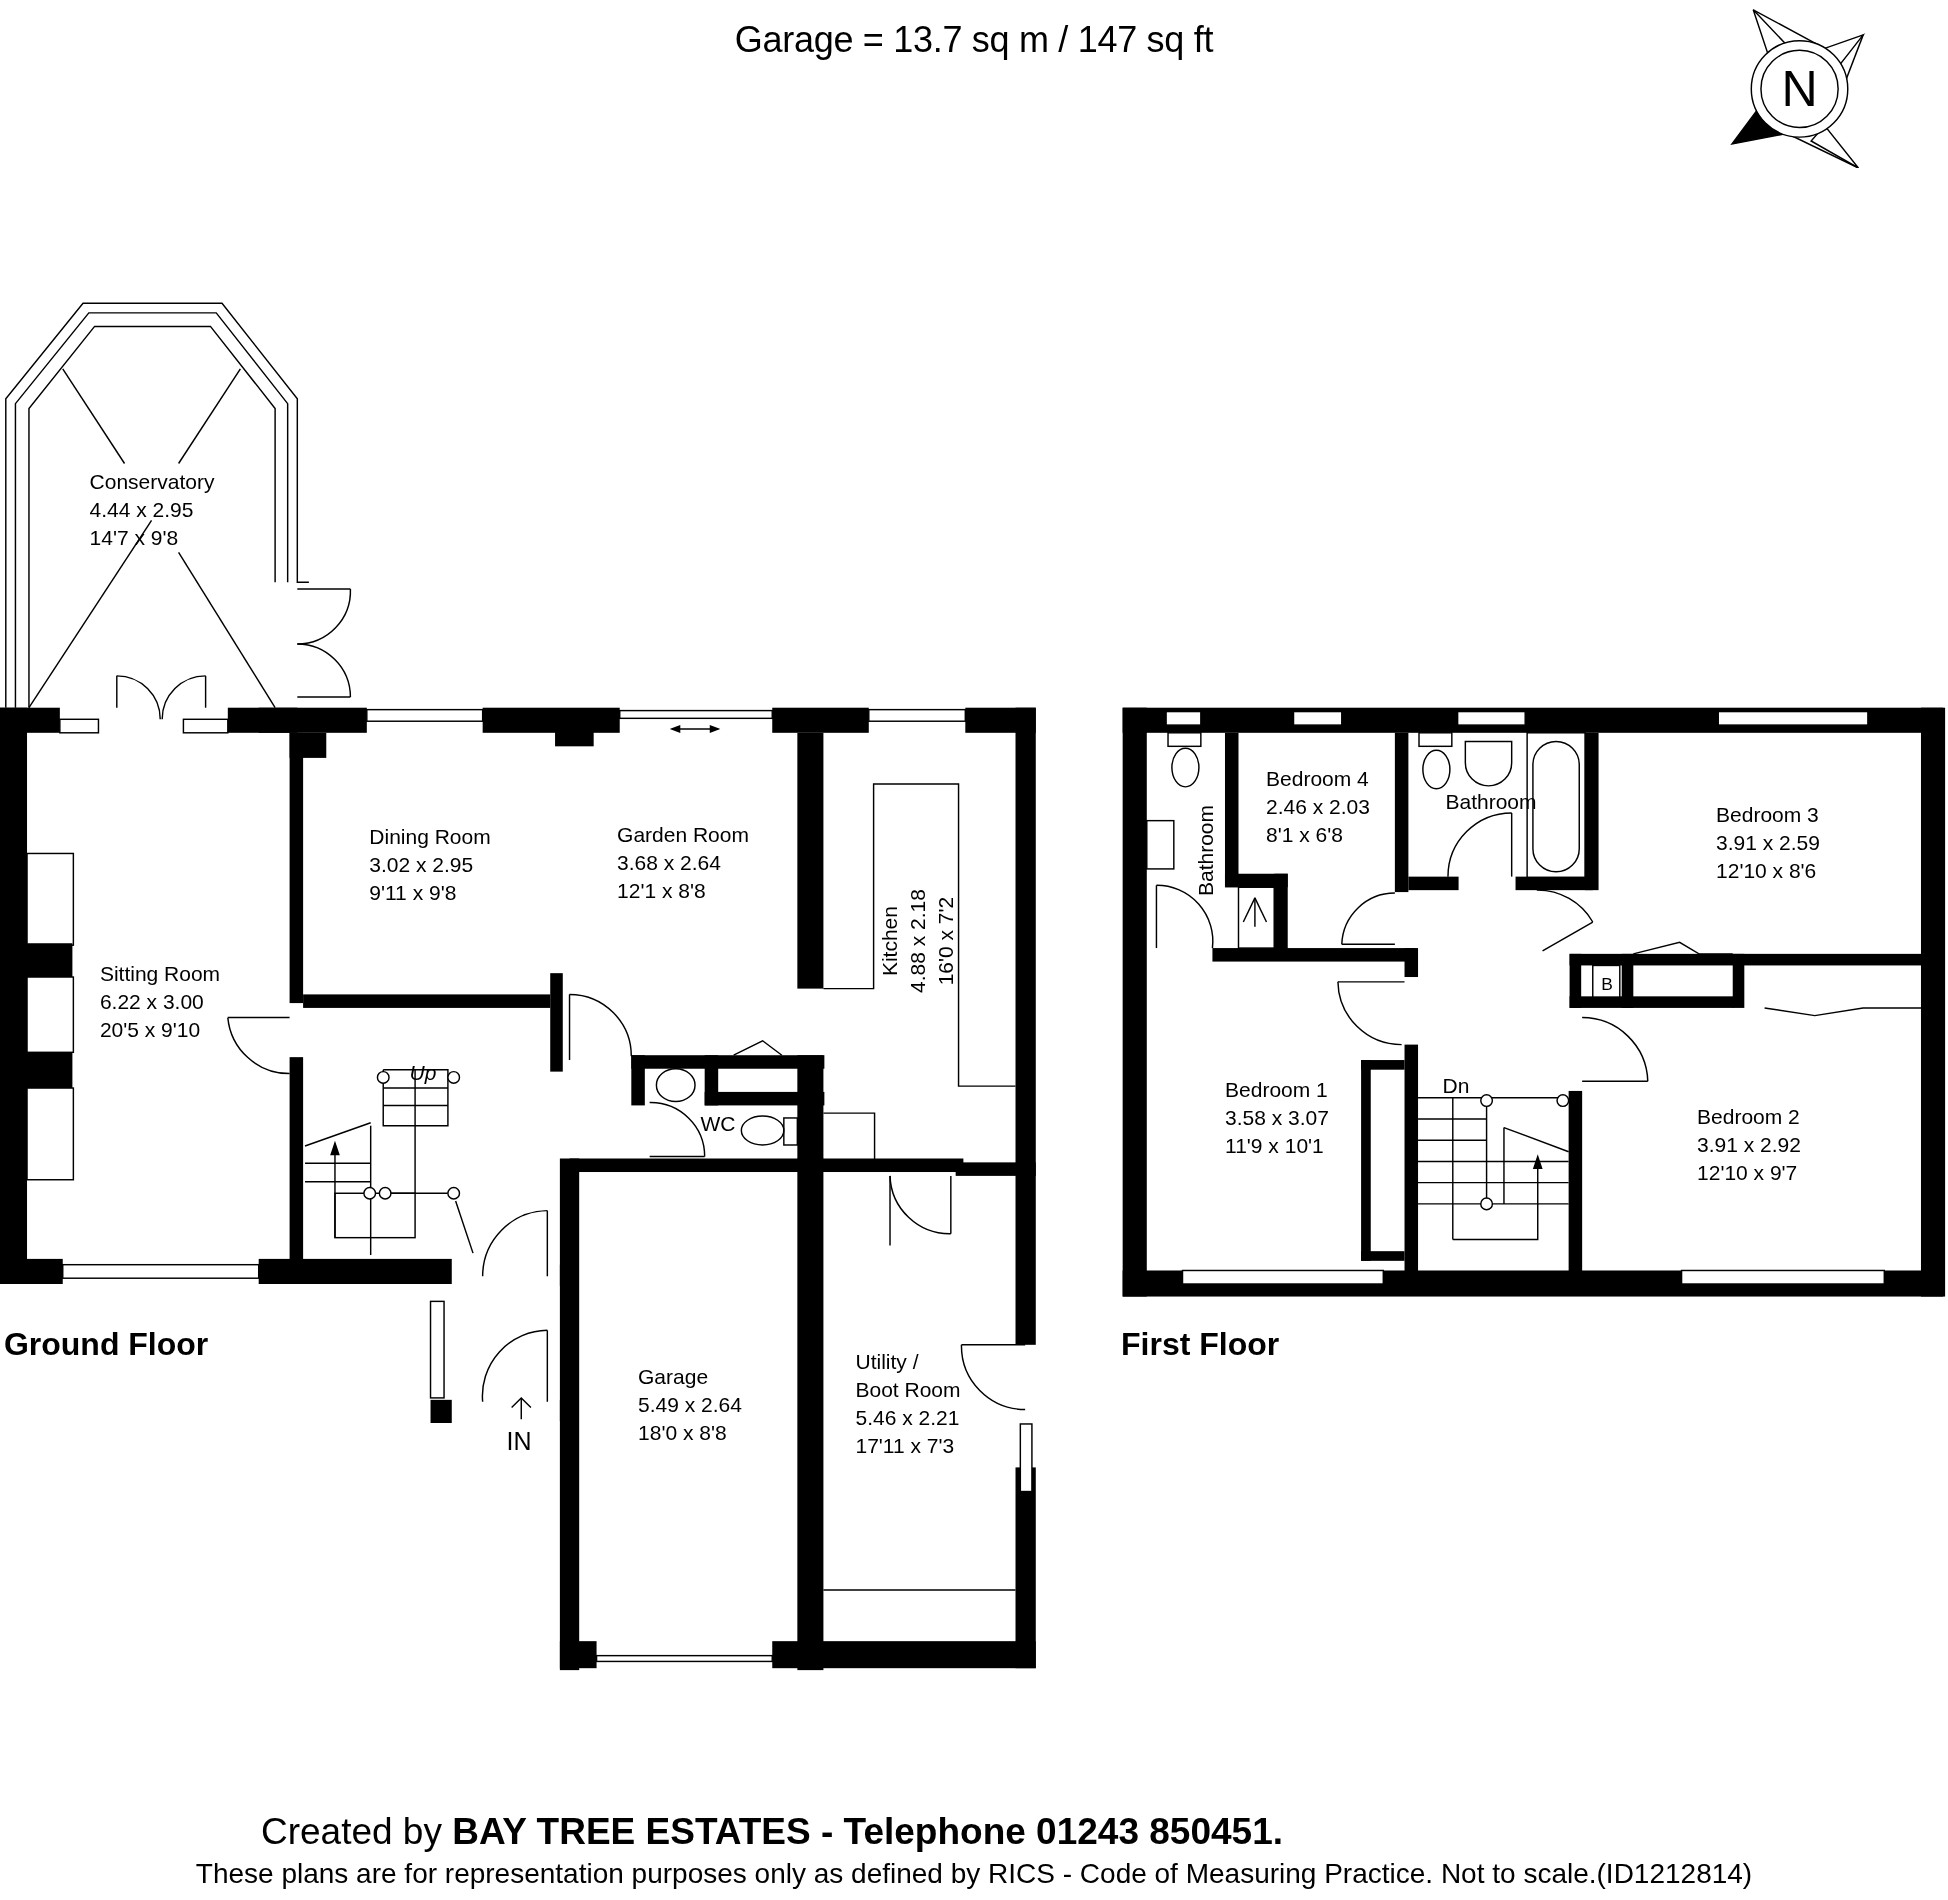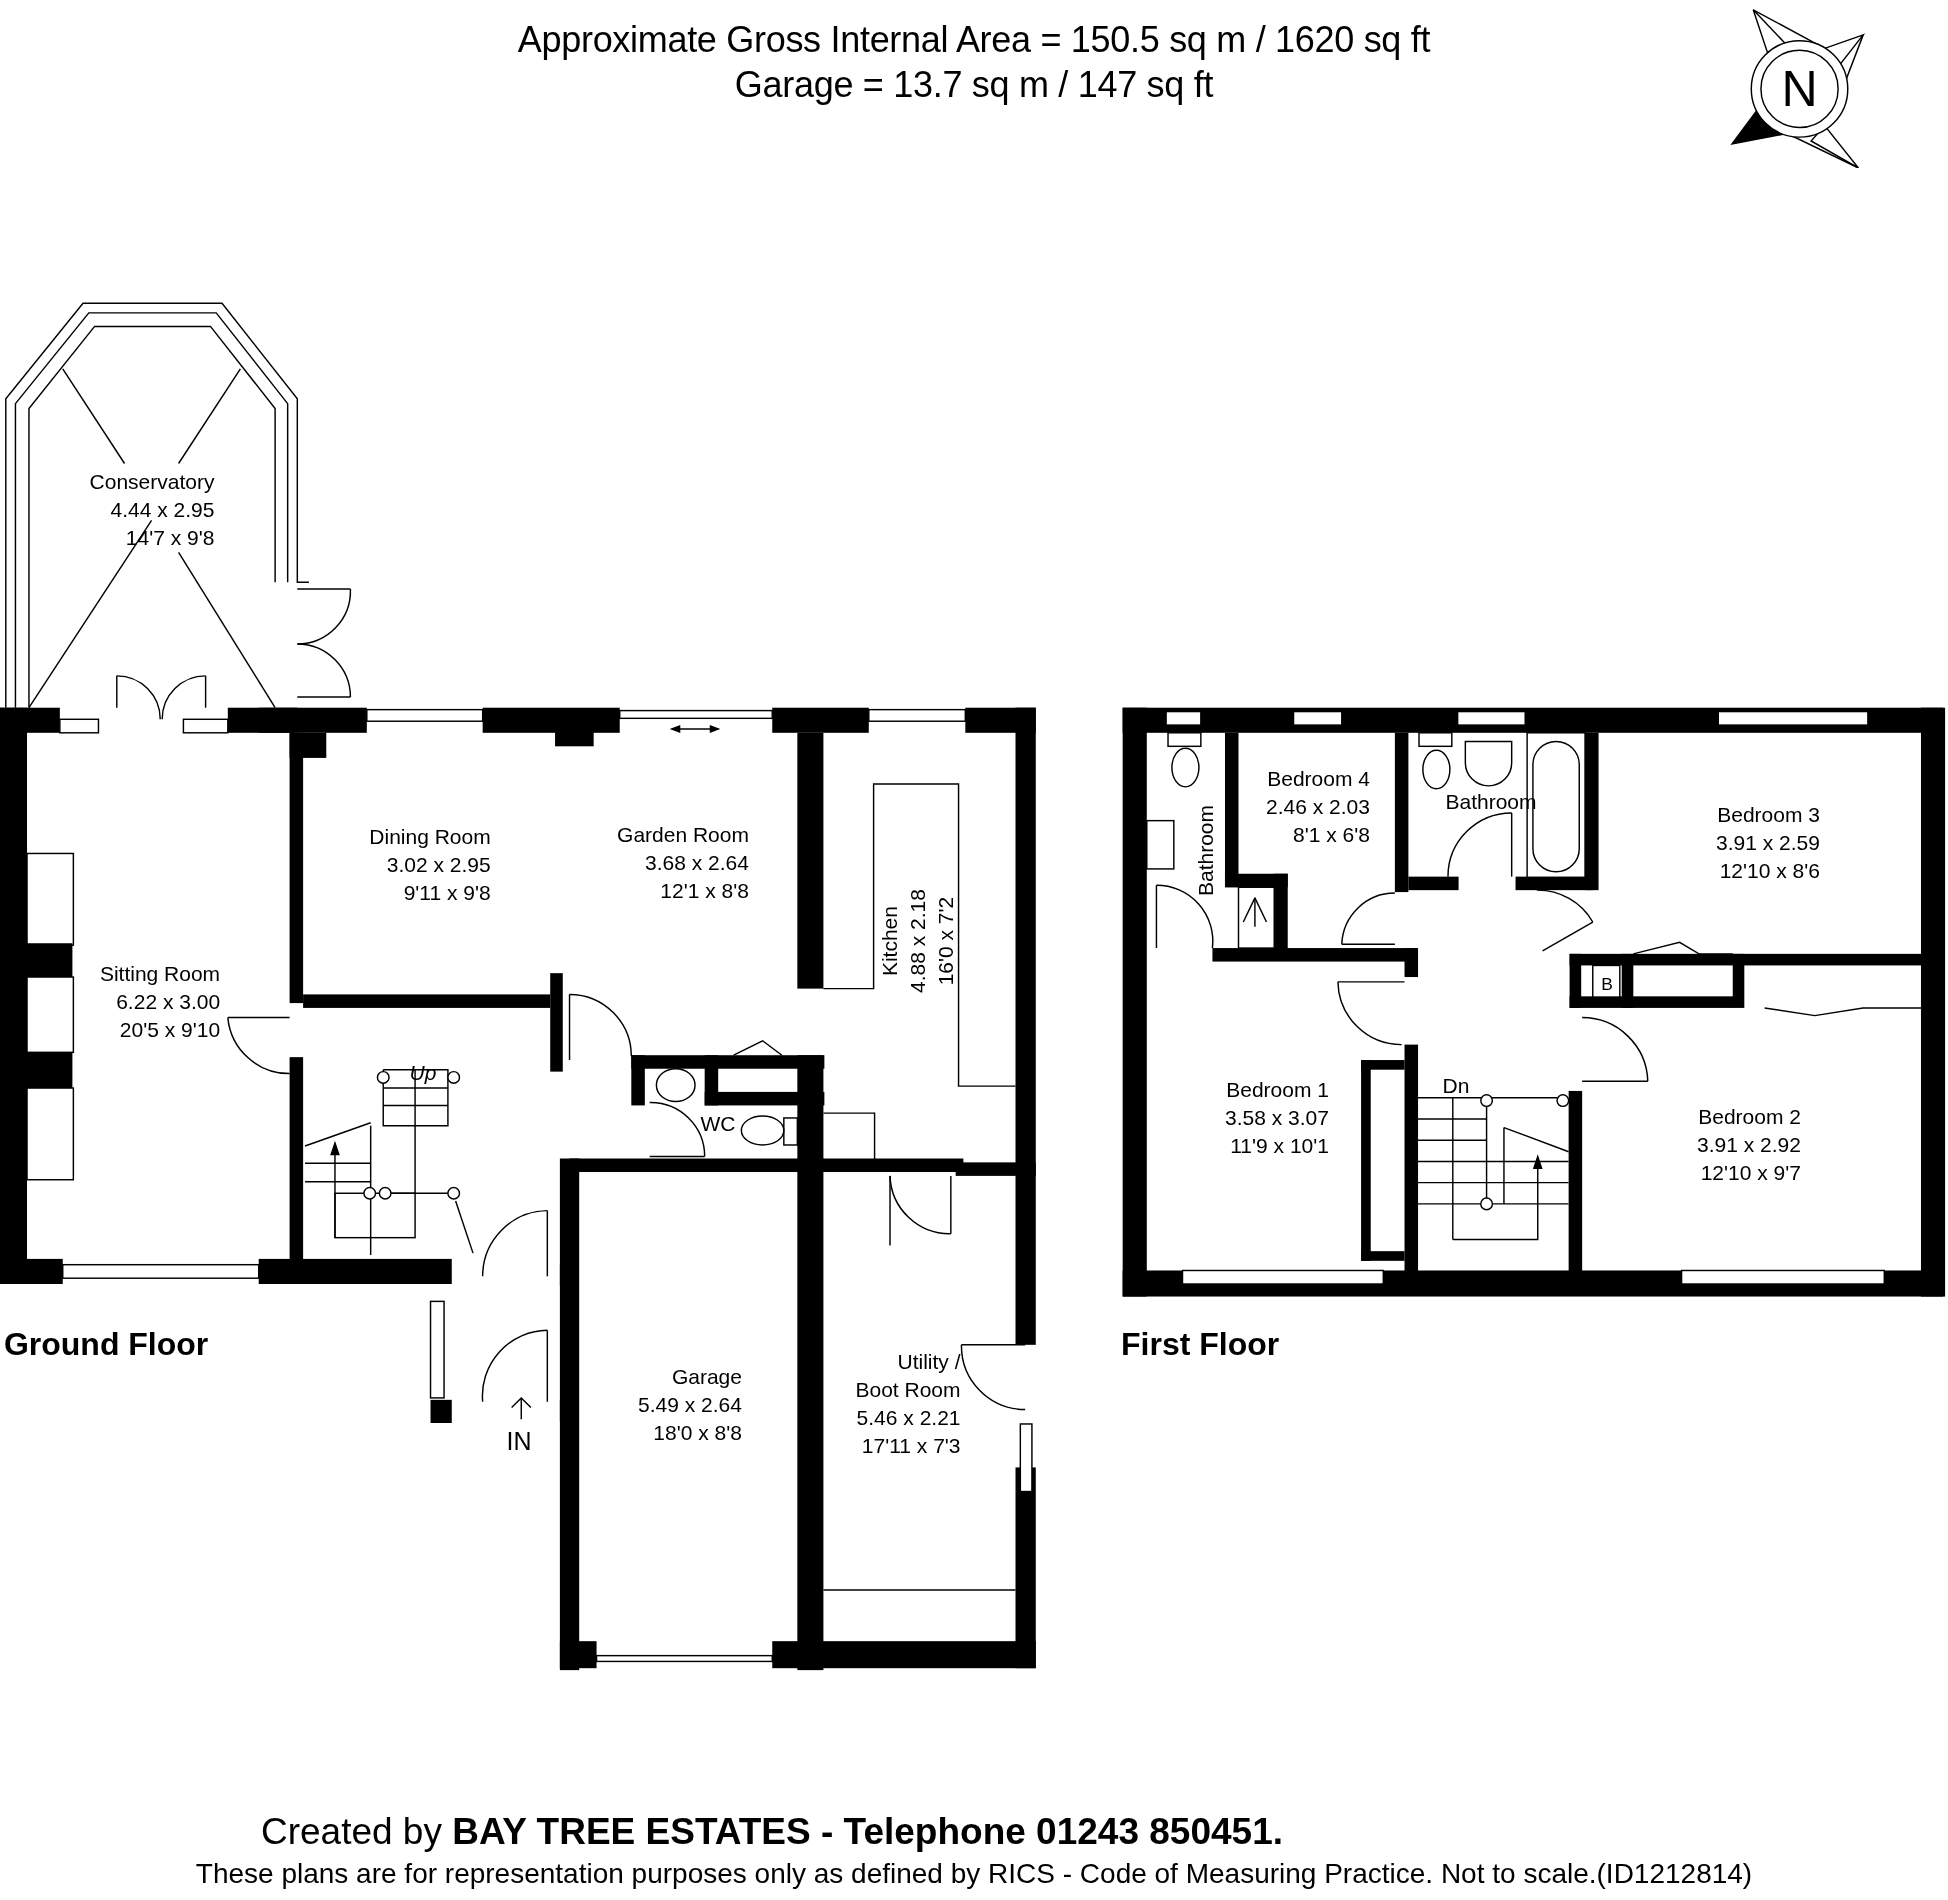--- a/index.html
+++ b/index.html
@@ -2,32 +2,31 @@
 <html><head>
 <meta charset="utf-8">
 <style>
   html, body { margin: 0; padding: 0; background: #ffffff; }
   body { width: 1948px; height: 1900px; position: relative; overflow: hidden; font-family: "Liberation Sans", sans-serif; color: #000; }
   .header { position: absolute; left: 0; top: 17.4px; width: 1948px; text-align: center; }
   .header .line { font-size: 36px; line-height: 45px; letter-spacing: -0.3px; }
   .compass { position: absolute; left: 1728px; top: 3.9px; width: 145px; height: 164px; }
   .plan { position: absolute; left: 0; top: 0; width: 1948px; height: 1900px; }
   .plan svg { width: 1948px; height: 1900px; }
-  .lbl { position: absolute; text-align: right; font-size: 21px; line-height: 28px; white-space: nowrap; transform: translateX(-50%); }
+  .lbl { position: absolute; text-align: left; font-size: 21px; line-height: 28px; white-space: nowrap; transform: translateX(-50%); }
   .lbl-rot { position: absolute; font-size: 21px; line-height: 28px; white-space: nowrap; transform-origin: left top; }
   .floor-title { position: absolute; font-size: 32px; font-weight: bold; }
   .footer1 { position: absolute; left: 0; top: 1811px; width: 1544px; text-align: center; font-size: 37px; }
   .footer1 b { font-weight: bold; }
   .footer2 { position: absolute; left: 0; top: 1858px; width: 1948px; text-align: center; font-size: 28px; }
 </style>
 </head>
 <body>
 
 <div class="header">
-  <div class="line">Approximate Gross Internal Area = 150.5 sq m / 1620 sq ft</div>
   <div class="line">Garage = 13.7 sq m / 147 sq ft</div>
 </div>
 
 <div class="compass">
   <svg viewBox="0 0 150 170" width="145" height="164">
     <polygon points="26,6 64,46 44,60" fill="#fff" stroke="#000" stroke-width="1.5"></polygon>
     <polygon points="140,32 100,46 104,78" fill="#fff" stroke="#000" stroke-width="1.5"></polygon>
     <polygon points="135,170 100,126 86,142" fill="#fff" stroke="#000" stroke-width="1.5"></polygon>
     <polygon points="4,145 42,94 62,134" fill="#000" stroke="#000" stroke-width="1.5"></polygon>
     <line x1="26" y1="6" x2="100" y2="46" stroke="#000" stroke-width="1.5"></line>

